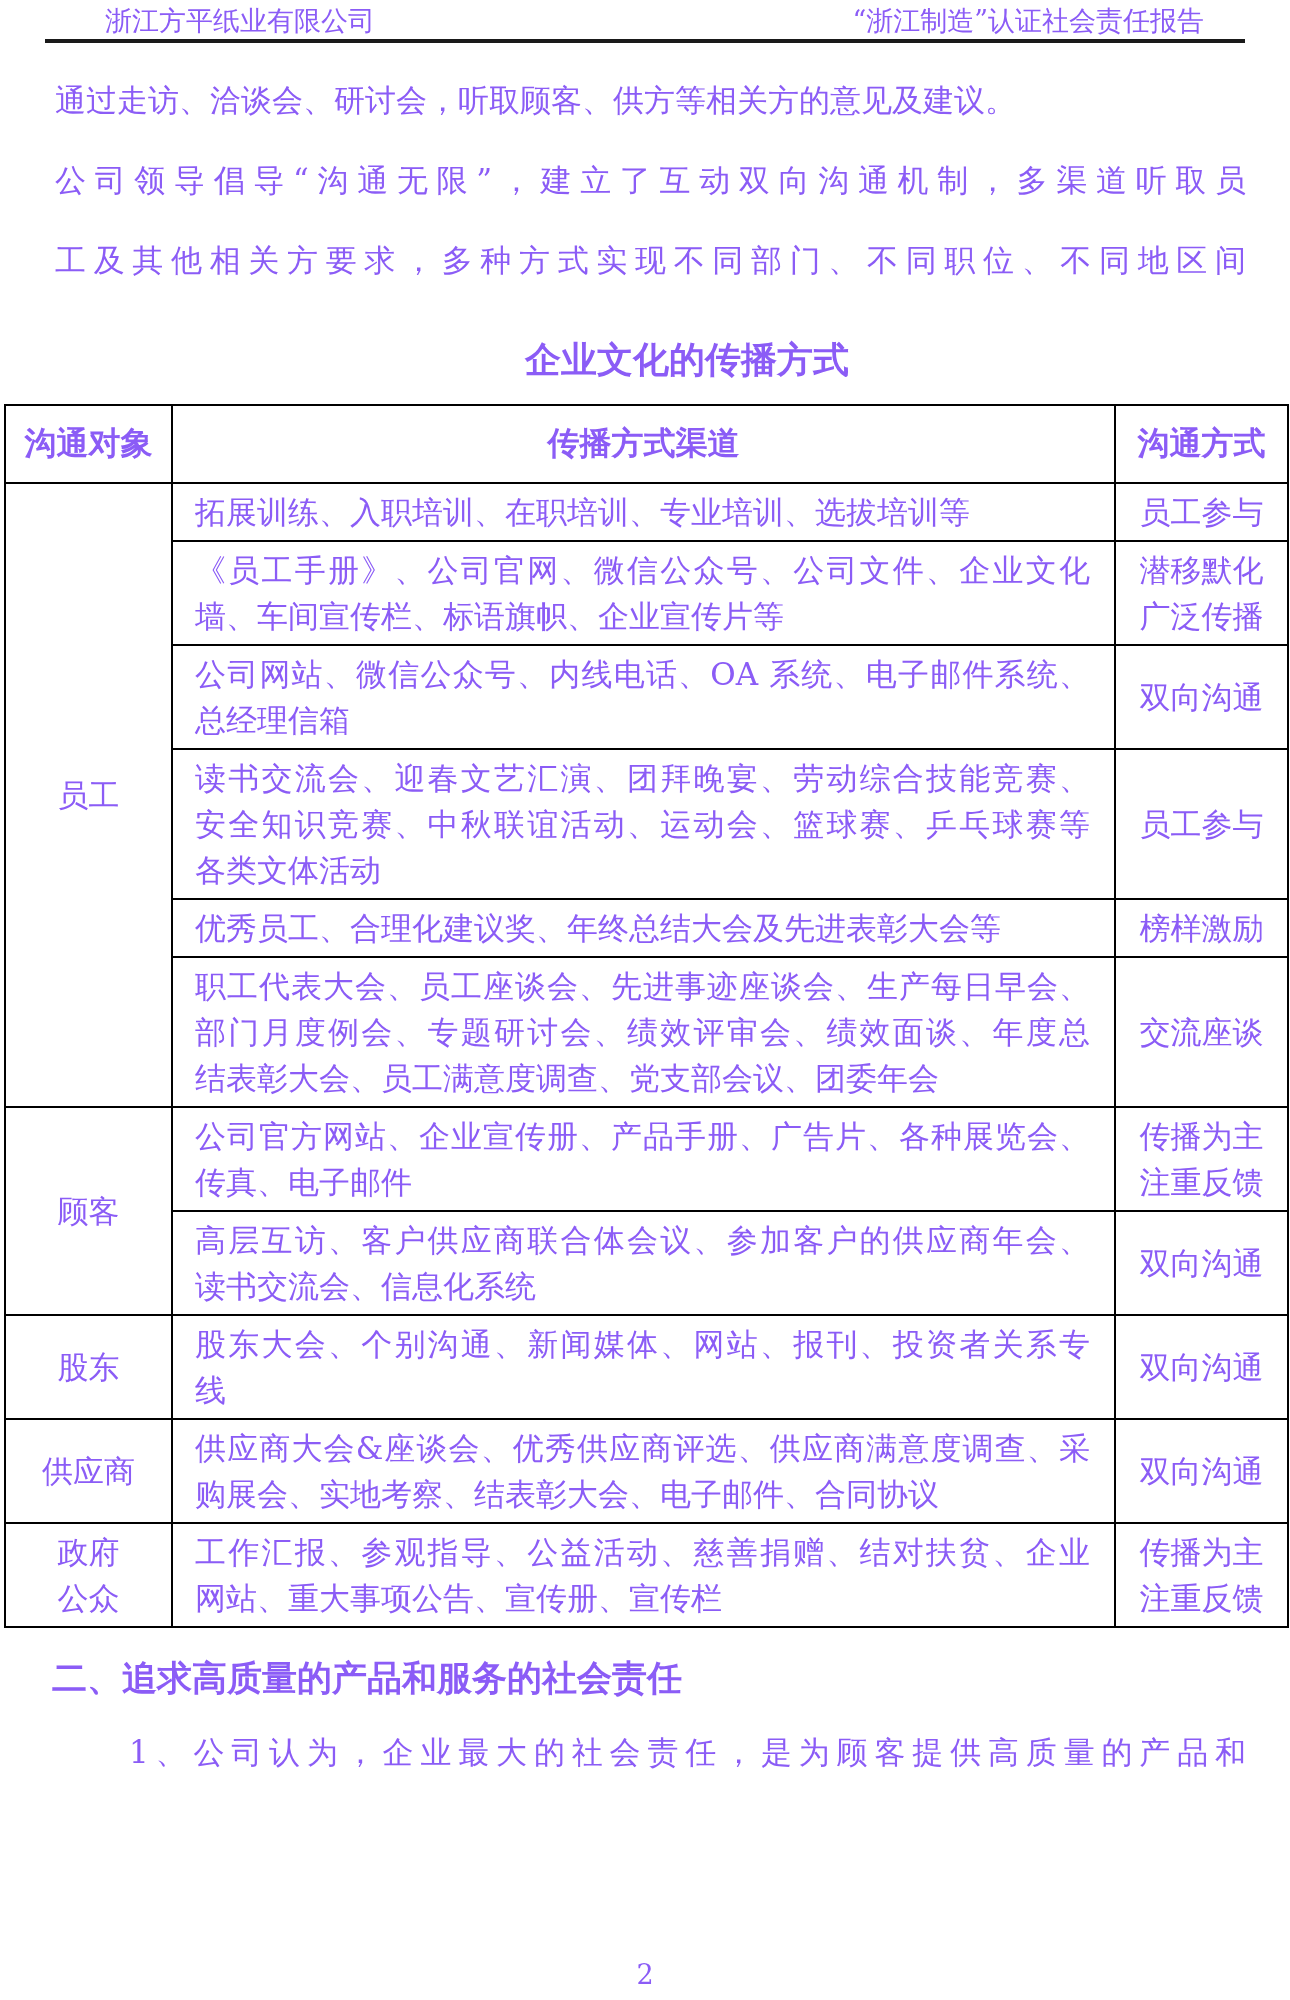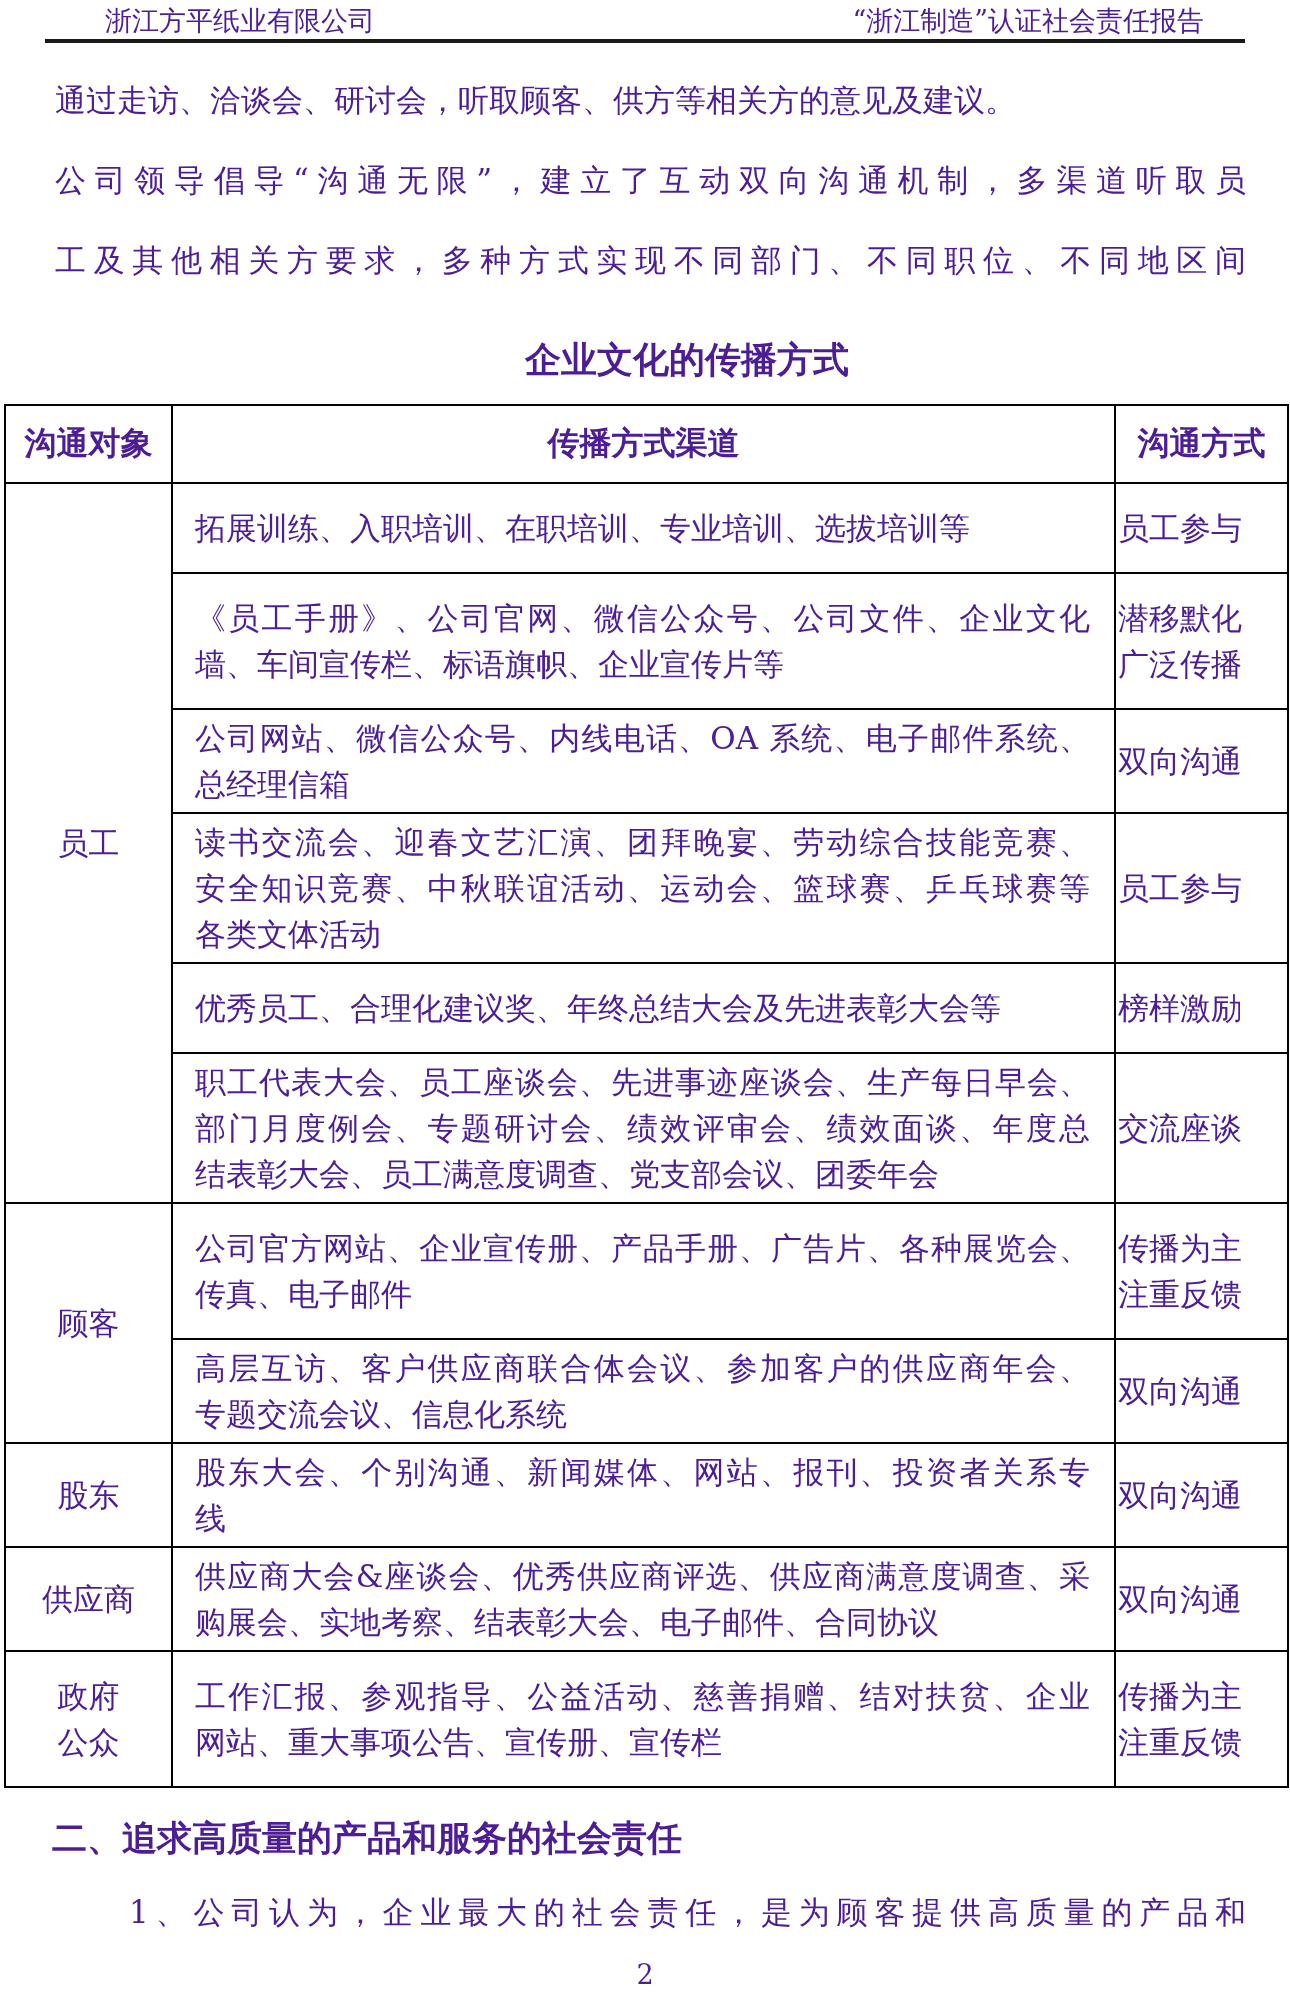--- a/index.html
+++ b/index.html
@@ -1,17 +1,17 @@
 <!DOCTYPE html>
 <html><head>
 <meta charset="utf-8">
 <style>
   html,body { margin:0; padding:0; background:#888; }
   .page {
-    width:1290px; height:2000px; background:#ffffff; color:#4c1d95;
+    width:1290px; height:2000px; background:#ffffff; color:#8b5cf6;
     font-family:"DejaVu Serif","Liberation Serif",serif;
     position:relative; overflow:hidden; margin:0 auto;
   }
   
   .hdr {
     display:flex; justify-content:space-between; align-items:flex-start;
     padding:6px 86px 0 105px; font-size:27px; line-height:30px;
   }
   .hdr-rule { margin:3px 45px 0 45px; border-bottom:4px solid #1a1a1a; }
   
@@ -29,21 +29,21 @@
     border-collapse:collapse; table-layout:fixed;
     margin:14px 0 0 4px; width:1283px;
   }
   .comms th, .comms td { border:2px solid #000; vertical-align:middle; }
   .comms th {
     font-size:32px; font-weight:bold; height:76px; text-align:center; padding:0;margin-top:32px;
   }
   .comms td { font-size:31px; line-height:46px; padding:5px 0; }
   td.audience { text-align:center; padding:5px 2px; }
   td.channel  { padding:5px 24px 5px 22px; }
-  td.method   { padding:21px 2px; }
+  td.method   { text-align:center; padding:5px 2px; }
   
   .sec-heading {
     margin:20px 40px 0 52px; font-size:35px; font-weight:bold; line-height:60px;
   }
   .closing { margin-top:4px; }
   .pageno {
     position:absolute; bottom:10px; left:0; width:100%;
     text-align:center; font-size:27px;
   }
 </style>
@@ -150,21 +150,21 @@
             <div class="ln">传真、电子邮件</div>
           </td>
           <td class="method">
             <div class="ln">传播为主</div>
             <div class="ln">注重反馈</div>
           </td>
         </tr>
         <tr>
           <td class="channel">
             <div class="ln j">高层互访、客户供应商联合体会议、参加客户的供应商年会、</div>
-            <div class="ln">专题交流会议、信息化系统</div>
+            <div class="ln">读书交流会、信息化系统</div>
           </td>
           <td class="method">
             <div class="ln">双向沟通</div>
           </td>
         </tr>
         <tr>
           <td class="audience" rowspan="1">
             <div class="ln">股东</div>
           </td>
           <td class="channel">

